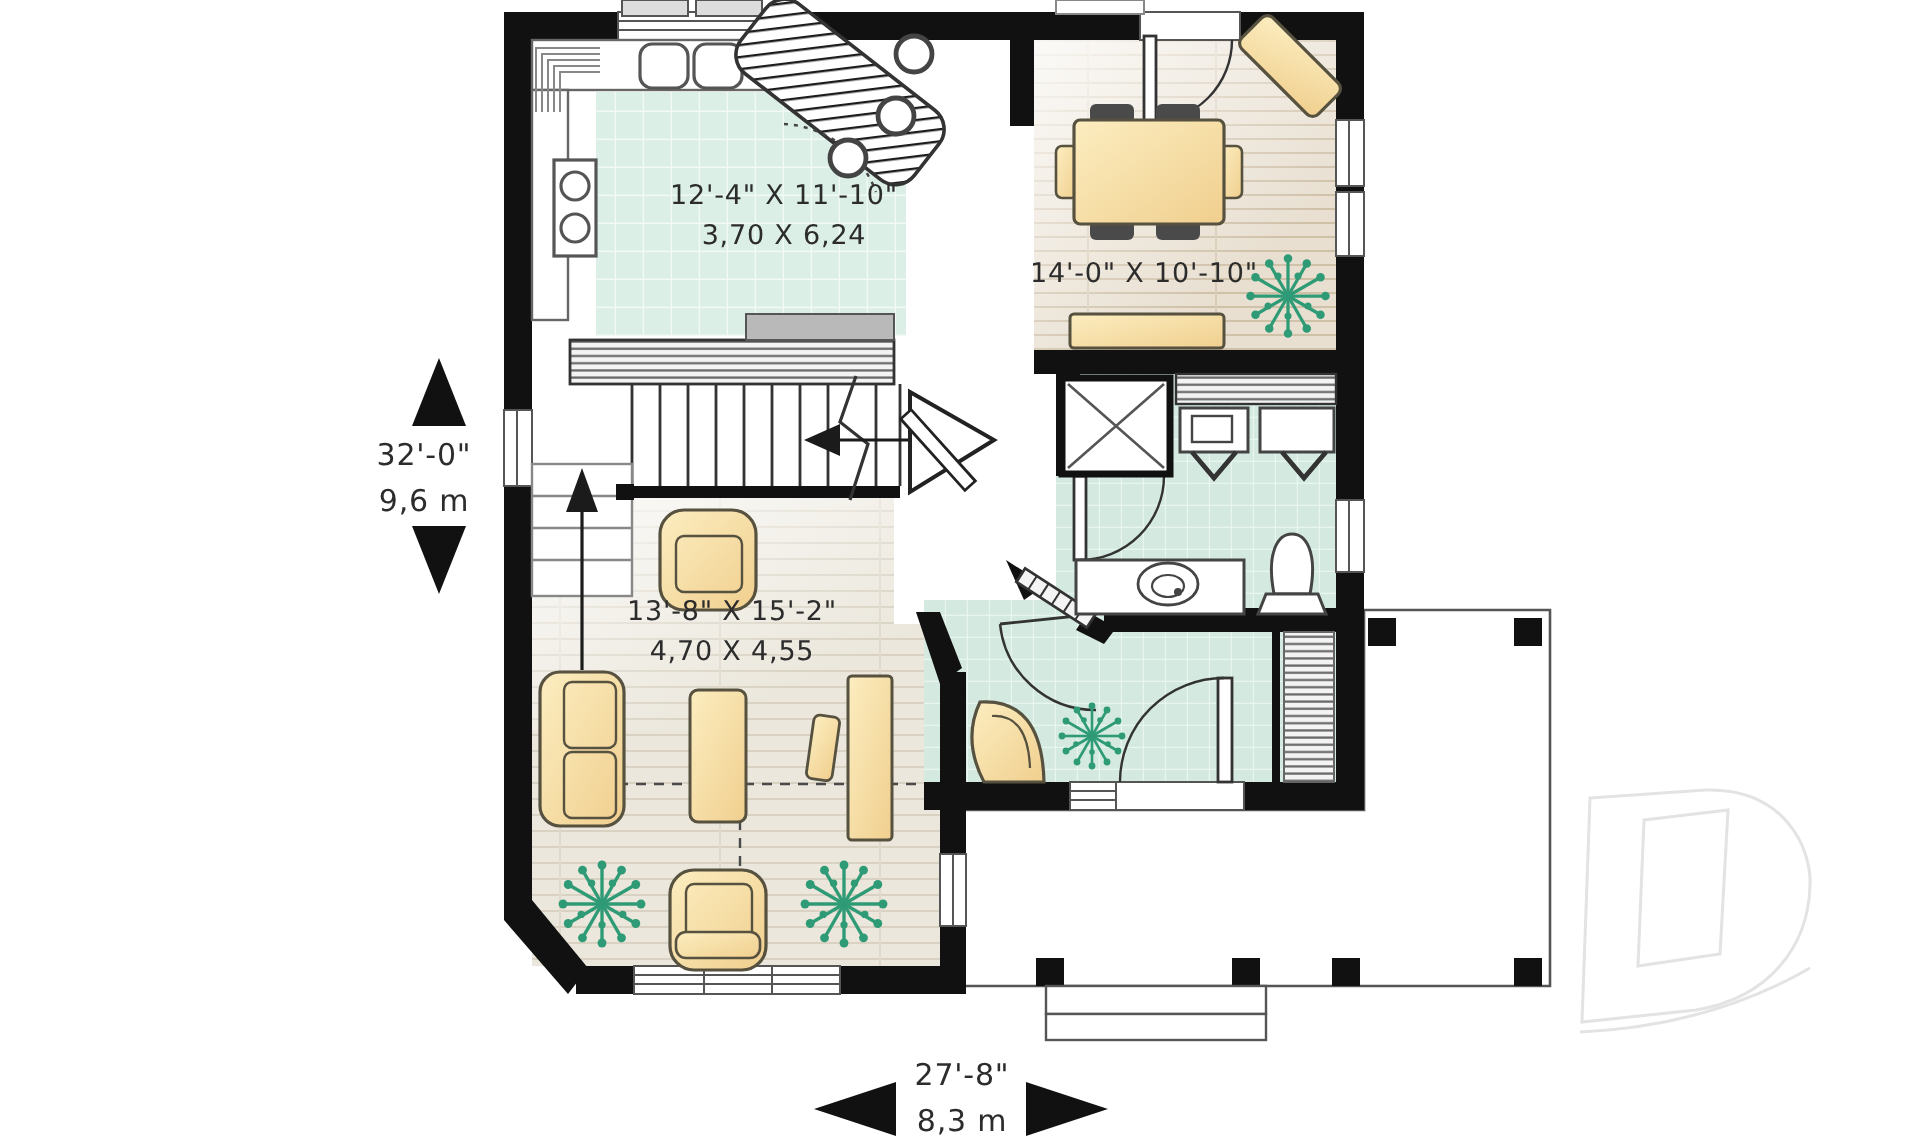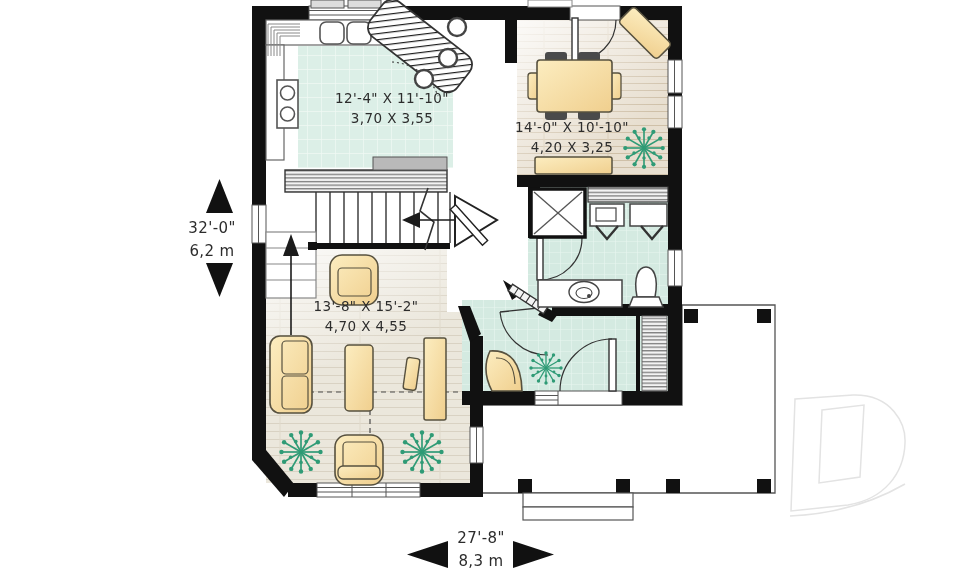--- a/index.html
+++ b/index.html
@@ -362,32 +362,31 @@
 
   <g fill="none" stroke="#e3e3e3" stroke-width="1.5">
     <path d="M795,399 L853,395 C892,394 906,424 905,443 C904,474 884,499 848,505 L791,511 Z"></path>
     <path d="M822,410 L864,405 L860,477 L819,483 Z"></path>
     <path d="M790,516 Q855,513 905,484"></path>
   </g>
 </svg>
 
 <div class="lbl room-lbl" style="left:392px;top:108px;">
   <span>12'-4" X 11'-10"</span>
-  <span>3,70 X 3,55</span>
+  <span>3,70 X 6,24</span>
 </div>
 <div class="lbl room-lbl" style="left:572px;top:137px;">
   <span>14'-0" X 10'-10"</span>
-  <span>4,20 X 3,25</span>
 </div>
 <div class="lbl room-lbl" style="left:366px;top:316px;">
   <span>13'-8" X 15'-2"</span>
   <span>4,70 X 4,55</span>
 </div>
 <div class="lbl dim-lbl" style="left:212px;top:239px;">
   <span>32'-0"</span>
-  <span>6,2 m</span>
+  <span>9,6 m</span>
 </div>
 <div class="lbl dim-lbl" style="left:481px;top:549px;">
   <span>27'-8"</span>
   <span>8,3 m</span>
 </div>
 
 </div>
 
 </body></html>

